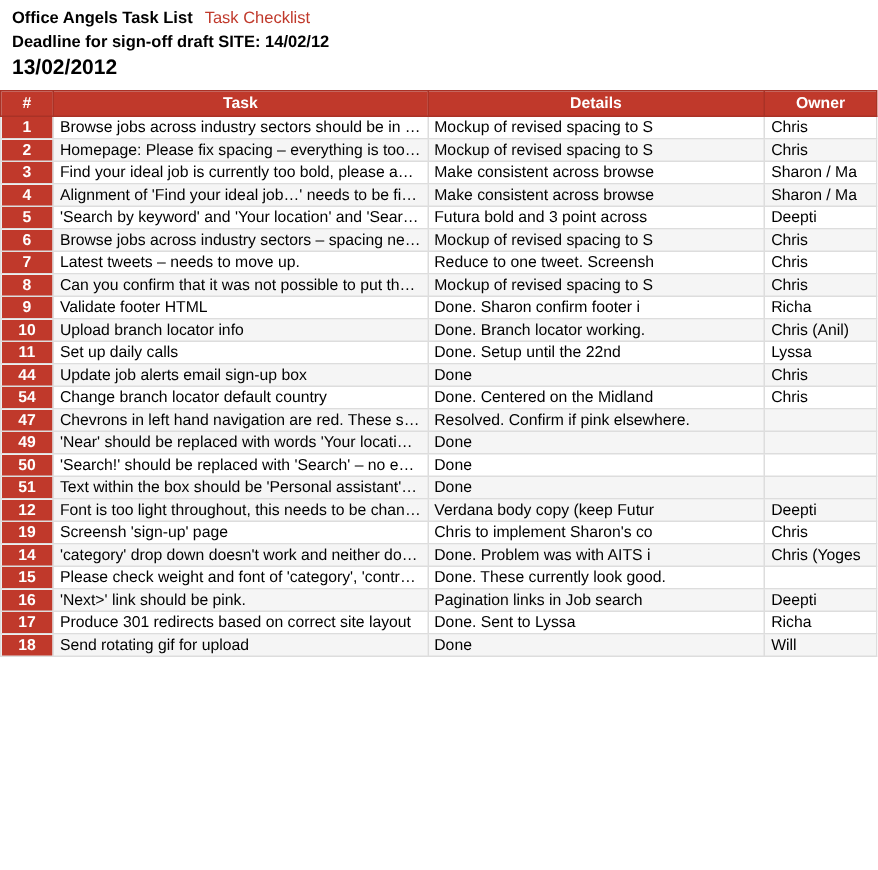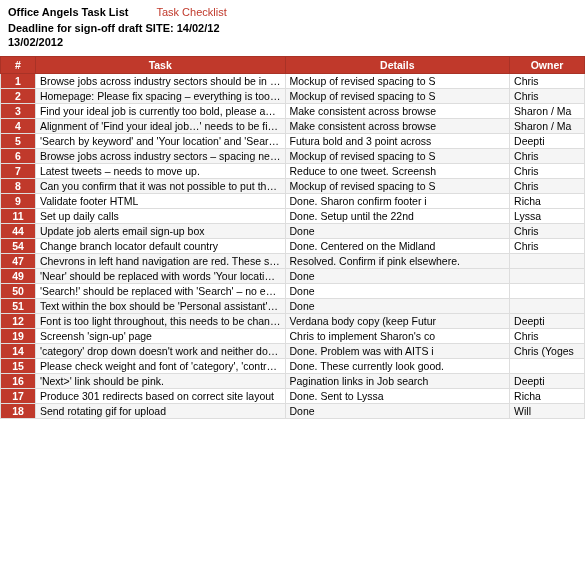--- a/index.html
+++ b/index.html
@@ -11,39 +11,38 @@
       min-height: 580px;
       overflow: hidden;
     }
     .top-section {
       padding: 6px 8px 4px 8px;
     }
     .title-row {
       display: flex;
       align-items: flex-start;
       margin-bottom: 4px;
-      gap: 20px;
     }
     .title-label {
       font-weight: bold;
       font-size: 11px;
       margin-right: 8px;
     }
     .title-link {
       color: #c0392b;
       font-size: 11px;
     }
     .deadline-row {
       font-weight: bold;
       font-size: 11px;
       margin-bottom: 2px;
     }
     .date-row {
       font-weight: bold;
-      font-size: 11px;
+      font-size: 14px;
       margin-bottom: 4px;
     }
     table {
       width: 100%;
       border-collapse: collapse;
       font-size: 10.5px;
     }
     .header-row th {
       background: #c0392b;
       color: #fff;
@@ -174,20 +173,26 @@
         <td class="task-col">Can you confirm that it was not possible to put the job sector</td>
         <td class="detail-col">Mockup of revised spacing to S</td>
         <td class="owner-col">Chris</td>
       </tr>
       <tr class="even-row">
         <td class="num-col">9</td>
         <td class="task-col">Validate footer HTML</td>
         <td class="detail-col">Done. Sharon confirm footer i</td>
         <td class="owner-col">Richa</td>
       </tr>
+      <tr class="odd-row">
+        <td class="num-col">10</td>
+        <td class="task-col">Upload branch locator info</td>
+        <td class="detail-col">Done. Branch locator working.</td>
+        <td class="owner-col">Chris (Anil)</td>
+      </tr>
       <tr class="even-row">
         <td class="num-col">11</td>
         <td class="task-col">Set up daily calls</td>
         <td class="detail-col">Done. Setup until the 22nd</td>
         <td class="owner-col">Lyssa</td>
       </tr>
       <tr class="odd-row">
         <td class="num-col">44</td>
         <td class="task-col">Update job alerts email sign-up box</td>
         <td class="detail-col">Done</td>

